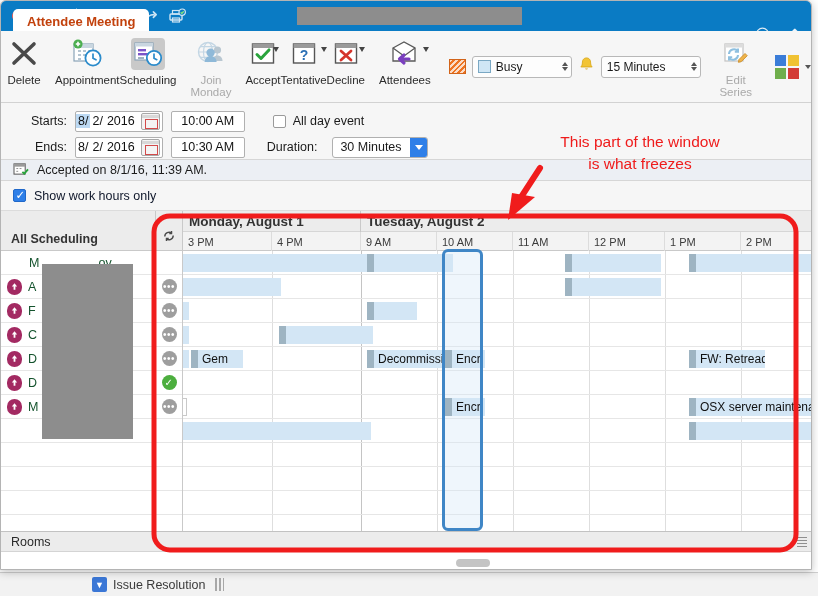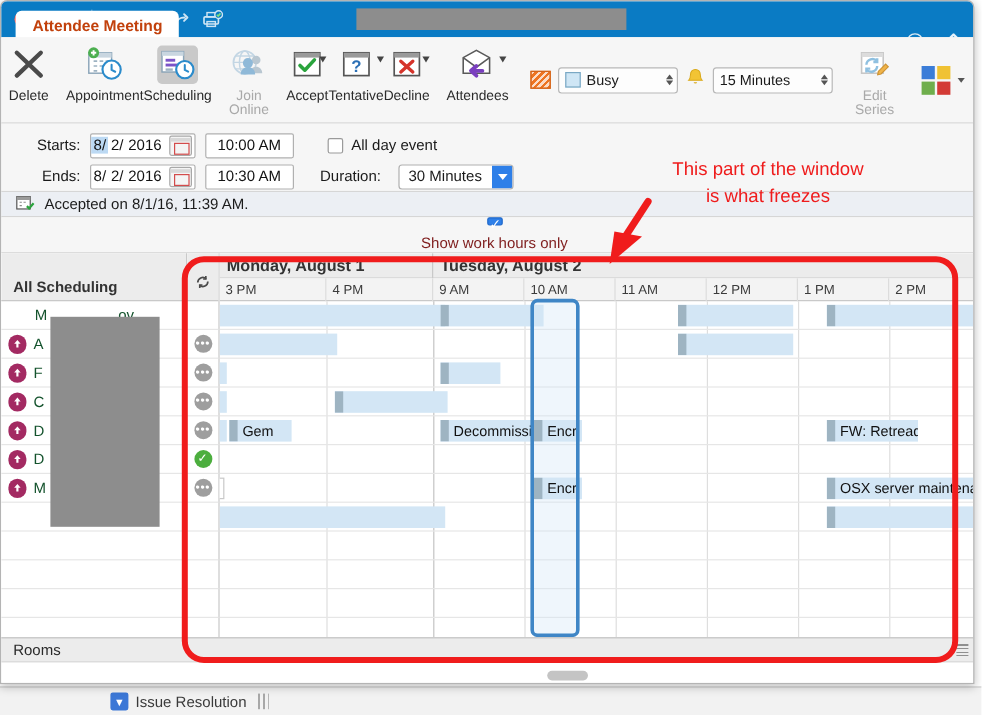--- a/index.html
+++ b/index.html
@@ -165,21 +165,21 @@
   .dursel .arrowbox i { width:0;height:0;border-left:4px solid transparent;border-right:4px solid transparent;border-top:5px solid #fff; }
 
   
   .banner {
     height: 22px; background: #eceff4; border-top: 1px solid #d6d6d6; border-bottom: 1px solid #d6d6d6;
     display: flex; align-items: center; padding-left: 12px; gap: 8px; font-size: 12.5px; color: #1c1c1c;
   }
 
   
   .optrow { height: 30px; background: #f6f6f6; display: flex; align-items: center; padding-left: 12px; gap: 8px;
-    font-size: 12.5px; color: #7f1d1d; border-bottom: 1px solid #dcdcdc; flex-direction: column; }
+    font-size: 12.5px; color: #0f172a; border-bottom: 1px solid #dcdcdc; }
 
   
   .sched { position: relative; height: 320px; background: #fff; display: flex; }
   .sched-left { width: 155px; border-right: 1px solid #c9c9c9; background: #fff; }
   .sched-mid { width: 27px; border-right: 1px solid #c9c9c9; background: #fff; }
   .sched-right { flex: 1; position: relative; overflow: hidden; }
 
   .lhead {
     height: 40px; background: #ececec; border-bottom: 1px solid #c9c9c9;
     display: flex; align-items: flex-end;
@@ -367,21 +367,21 @@
           <svg width="32" height="28" viewBox="0 0 32 28">
             <circle cx="13" cy="12" r="9.5" fill="none" stroke="#c3d6e4" stroke-width="1.4"></circle>
             <ellipse cx="13" cy="12" rx="4.5" ry="9.5" fill="none" stroke="#c3d6e4" stroke-width="1.2"></ellipse>
             <path d="M3.6 12h18.8M5 6.6h16M5 17.4h16" stroke="#c3d6e4" stroke-width="1.2" fill="none"></path>
             <circle cx="22.5" cy="10" r="3.6" fill="#b9c7d1"></circle>
             <path d="M17.5 21c0-3.2 2.3-5.4 5-5.4s5 2.2 5 5.4z" fill="#b9c7d1"></path>
             <circle cx="15.6" cy="12.6" r="4.2" fill="#8fb9d8"></circle>
             <path d="M9.6 22c0-3.6 2.7-6.1 6-6.1s6 2.5 6 6.1z" fill="#8fb9d8"></path>
           </svg>
         </span>
-        <span class="lbl"><span>Join</span><br><span>Online</span></span>
+        <span class="lbl"><span>Join</span><br><span>Monday</span></span>
       </div>
 
       <span class="rsep"></span>
 
       <div class="rbtn w-drop">
         <span class="ico-wrap">
           <svg width="28" height="26" viewBox="0 0 28 26">
             <rect x="3.5" y="3" width="21" height="19" fill="#fff" stroke="#555" stroke-width="1.4"></rect>
             <rect x="3.5" y="3" width="21" height="4" fill="#9a9a9a"></rect>
             <path d="M8 13.5l4 4 8-8.6" stroke="#2aa43d" stroke-width="3" fill="none" stroke-linecap="round" stroke-linejoin="round"></path>

